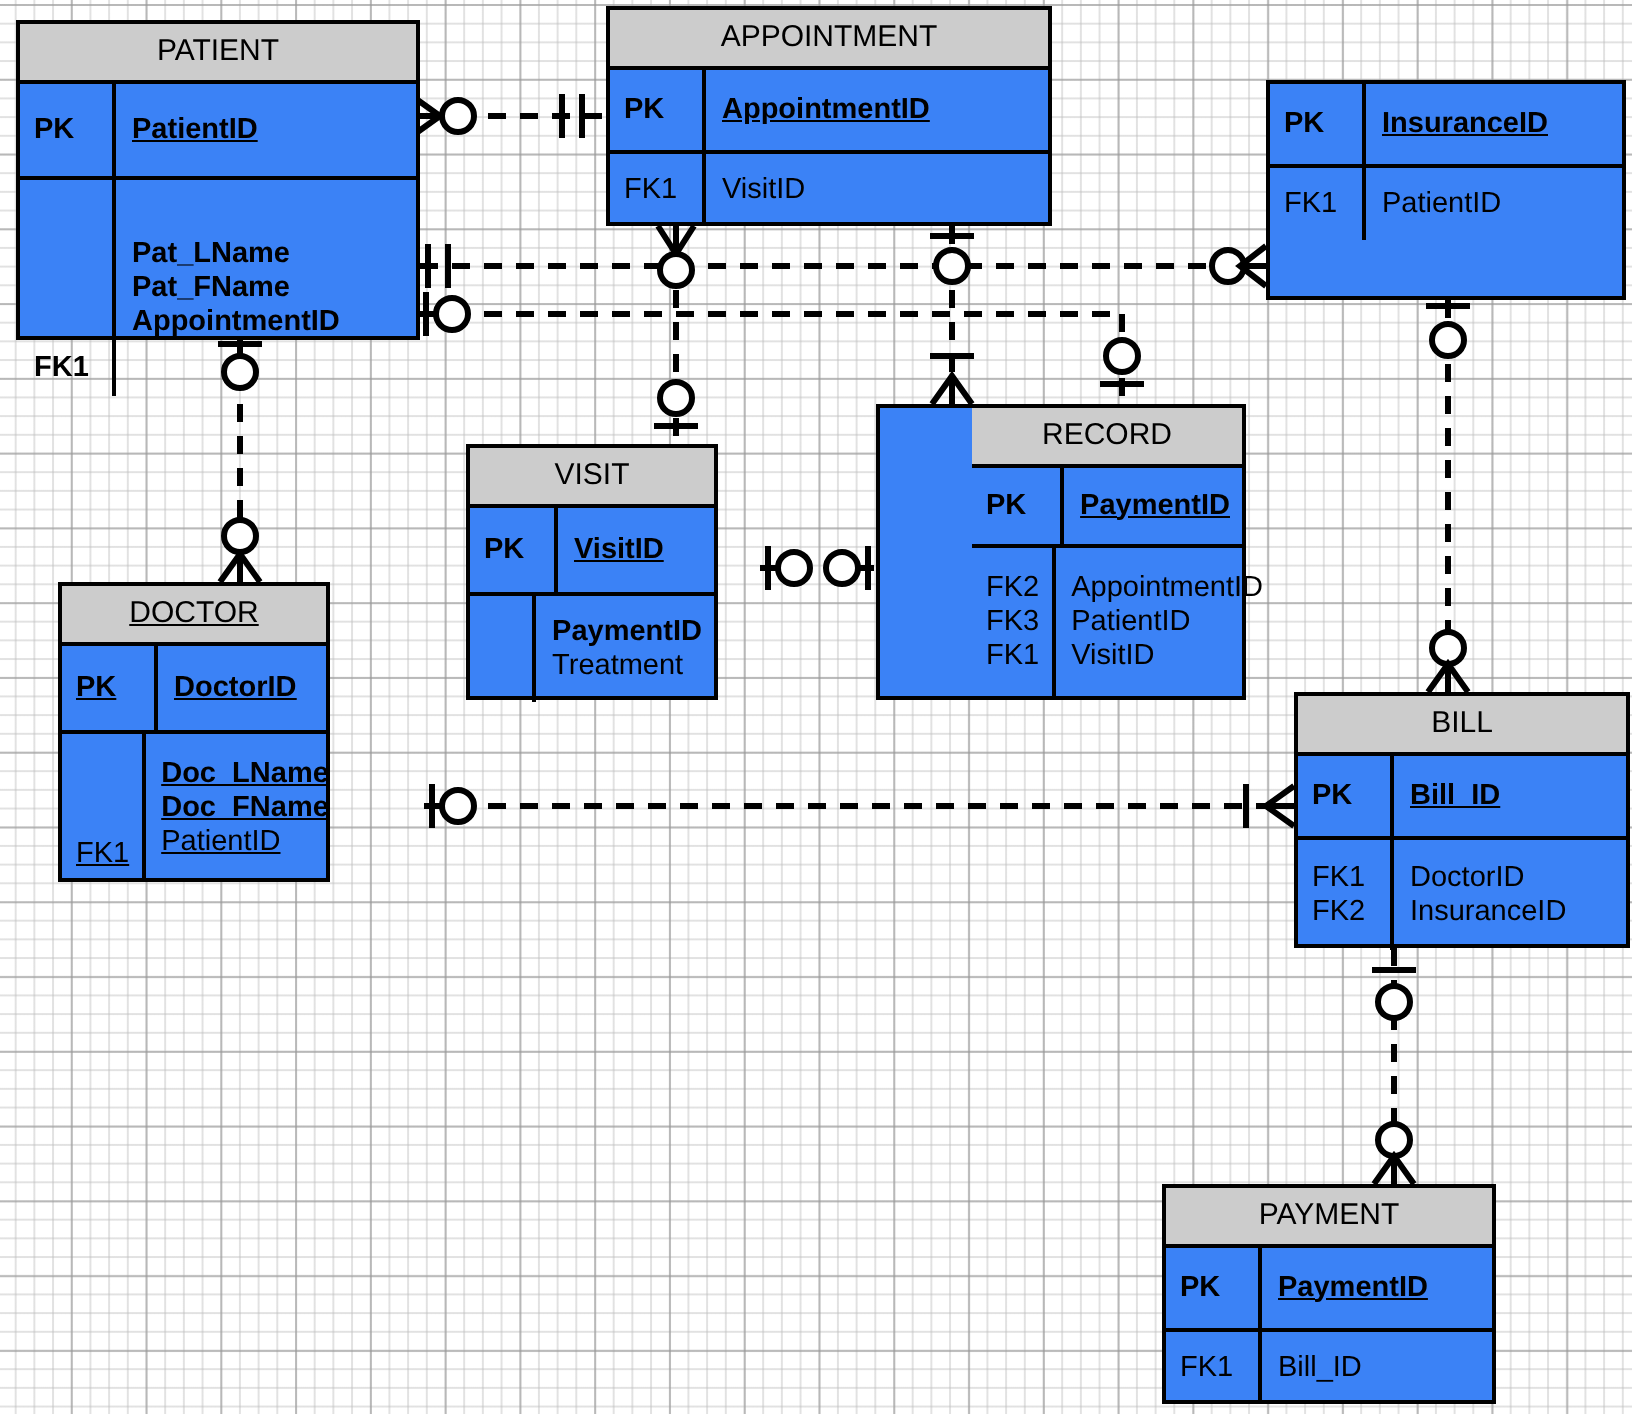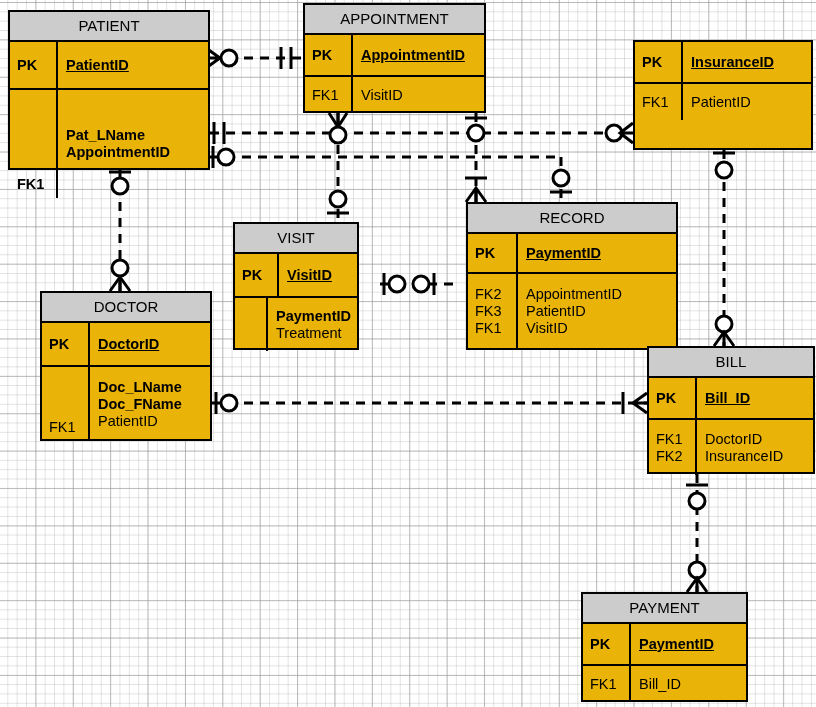--- a/index.html
+++ b/index.html
@@ -19,21 +19,21 @@
       linear-gradient(to right, rgba(190,190,190,0.45) 1px, transparent 1px),
       linear-gradient(to bottom, rgba(190,190,190,0.45) 1px, transparent 1px);
     background-size:37.4px 37.4px, 37.4px 37.4px, 9.35px 9.35px, 9.35px 9.35px;
     background-position:-2px 2px,-2px 2px,-2px 2px,-2px 2px;
     z-index:0;
   }
   #lines{position:absolute;left:0;top:0;width:816px;height:707px;z-index:1;}
   .entity{
     position:absolute;
     border:2px solid #000;
-    background:#eab308;
+    background:#3b82f6;
     box-sizing:border-box;
     z-index:2;
   }
   .ent-title{
     background:#cccccc;
     border-bottom:2px solid #000;
     text-align:center;
     font-size:15px;
     color:#000;
     line-height:1;
@@ -175,26 +175,27 @@
     </div>
   </div>
   <div class="ent-sec" style="height:108px;">
     <div class="key-col" style="width:48px;">
       <span class="row-txt b"></span>
       <span class="row-txt b"></span>
       <span class="row-txt b">FK1</span>
     </div>
     <div class="attr-col">
       <span class="row-txt b">Pat_LName</span>
+      <span class="row-txt b">Pat_FName</span>
       <span class="row-txt b">AppointmentID</span>
     </div>
   </div>
 </div>
 
-<div class="entity" style="left:303px;top:3px;width:183px;height:110px;">
+<div class="entity" style="left:303px;top:3px;width:223px;height:110px;">
   <div class="ent-title">APPOINTMENT</div>
   <div class="ent-sec sec-pk" style="height:42px;">
     <div class="key-col pkrow" style="width:48px;">
       <span class="row-txt b">PK</span>
     </div>
     <div class="attr-col pkrow">
       <span class="row-txt b u">AppointmentID</span>
     </div>
   </div>
   <div class="ent-sec" style="height:36px;">
@@ -241,21 +242,21 @@
       <span class="row-txt"></span>
       <span class="row-txt"></span>
     </div>
     <div class="attr-col">
       <span class="row-txt b">PaymentID</span>
       <span class="row-txt">Treatment</span>
     </div>
   </div>
 </div>
 
-<div class="entity" style="left:466px;top:202px;width:212px;height:148px;">
+<div class="entity" style="left:438px;top:202px;width:185px;height:148px;padding-left:46px;">
   <div class="ent-title">RECORD</div>
   <div class="ent-sec sec-pk" style="height:40px;">
     <div class="key-col pkrow" style="width:50px;">
       <span class="row-txt b">PK</span>
     </div>
     <div class="attr-col pkrow">
       <span class="row-txt b u">PaymentID</span>
     </div>
   </div>
   <div class="ent-sec" style="height:75px;">
@@ -265,21 +266,21 @@
       <span class="row-txt">FK1</span>
     </div>
     <div class="attr-col" style="justify-content:center;">
       <span class="row-txt">AppointmentID</span>
       <span class="row-txt">PatientID</span>
       <span class="row-txt">VisitID</span>
     </div>
   </div>
 </div>
 
-<div class="entity" style="left:40px;top:291px;width:172px;height:150px;">
+<div class="entity" style="left:29px;top:291px;width:136px;height:150px;text-decoration:underline;">
   <div class="ent-title">DOCTOR</div>
   <div class="ent-sec sec-pk" style="height:44px;">
     <div class="key-col pkrow" style="width:48px;">
       <span class="row-txt b">PK</span>
     </div>
     <div class="attr-col pkrow">
       <span class="row-txt b u">DoctorID</span>
     </div>
   </div>
   <div class="ent-sec" style="height:74px;">

